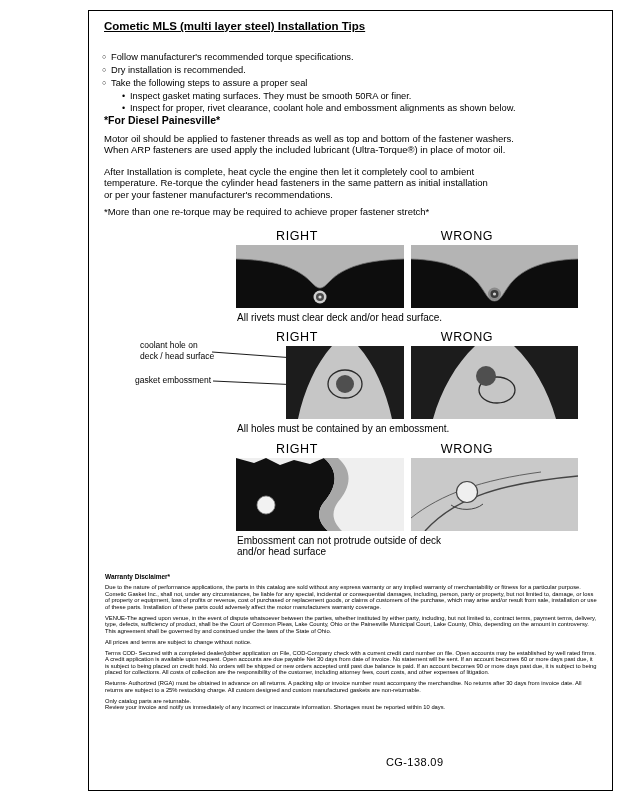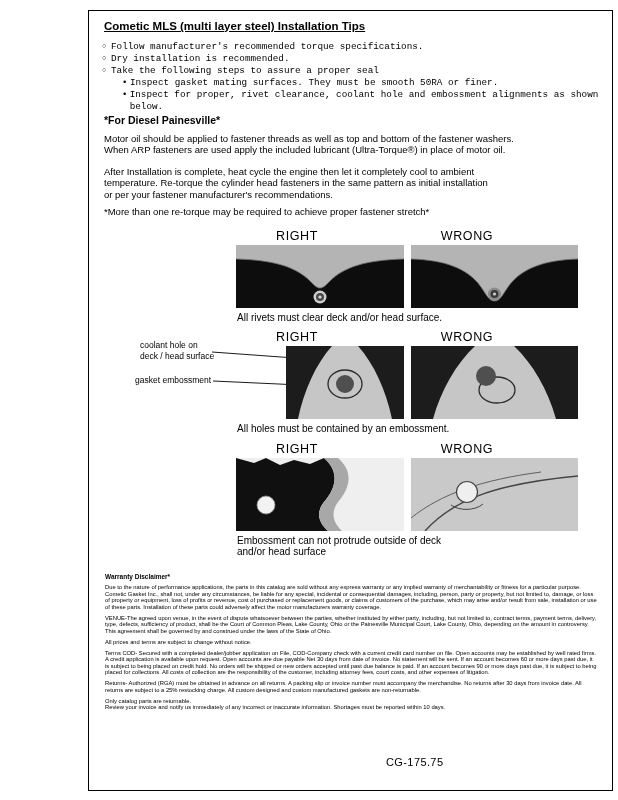--- a/index.html
+++ b/index.html
@@ -4,21 +4,21 @@
 <style>
   html,body{margin:0;padding:0;}
   body{
     width:618px;height:800px;background:#ffffff;position:relative;
     font-family:"Liberation Sans", sans-serif;color:#000;overflow:hidden;
     -webkit-font-smoothing:antialiased;
   }
   .abs{position:absolute;}
   .frame{left:88px;top:10px;width:523px;height:779px;border:1px solid #000;}
   .title{left:104px;top:20px;font-size:11.5px;font-weight:bold;text-decoration:underline;}
-  .tips{left:102px;top:41px;font-size:9.3px;font-family:Liberation Mono, monospace;}
+  .tips{left:102px;top:51px;font-size:9.3px;}
   .tip-row{display:flex;align-items:flex-start;line-height:12px;}
   .tip-row.sub{margin-left:20px;}
   .cmark{display:inline-block;width:9px;}
   .cmark::before{content:"○";font-size:7px;position:relative;top:-1px;}
   .dmark{display:inline-block;width:8px;}
   .dmark::before{content:"•";font-size:9px;}
   .diesel-h{left:104px;top:114px;font-size:10.5px;font-weight:bold;}
   .para{font-size:9.5px;line-height:11.4px;white-space:pre-line;width:412px;}
   .p1{left:104px;top:133px;}
   .p2{left:104px;top:166px;}
@@ -161,15 +161,15 @@
     <p class="disc-p">Due to the nature of performance applications, the parts in this catalog are sold without any express warranty or any implied warranty of merchantability or fitness for a particular purpose.  Cometic Gasket Inc., shall not, under any circumstances, be liable for any special, incidental or consequential damages, including, person, party or property, but not limited to, damage, or loss of property or equipment, loss of profits or revenue, cost of purchased or replacement goods, or claims of customers of the purchase, which may arise and/or result from sale, installation or use of these parts.  Installation of these parts could adversely affect the motor manufacturers warranty coverage.</p>
     <p class="disc-p">VENUE-The agreed upon venue, in the event of dispute whatsoever between the parties, whether instituted by either party, including, but not limited to, contract terms, payment terms, delivery, type, defects, sufficiency of product, shall be the Court of Common Pleas, Lake County, Ohio or the Painesville Municipal Court, Lake County, Ohio, depending on the amount in controversy.
 This agreement shall be governed by and construed under the laws of the State of Ohio.</p>
     <p class="disc-p">All prices and terms are subject to change without notice.</p>
     <p class="disc-p">Terms COD- Secured with a completed dealer/jobber application on File, COD-Company check with a current credit card number on file.  Open accounts may be established by well rated firms.  A credit application is available upon request.  Open accounts are due payable Net 30 days from date of invoice.  No statement will be sent.  If an account becomes 60 or more days past due, it is subject to being placed on credit hold.  No orders will be shipped or new orders accepted until past due balance is paid.  If an account becomes 90 or more days past due, it is subject to being placed for collections.  All costs of collection are the responsibility of the customer, including attorney fees, court costs, and other expenses of litigation.</p>
     <p class="disc-p">Returns- Authorized (RGA) must be obtained in advance on all returns.  A packing slip or invoice number must accompany the merchandise.  No returns after 30 days from invoice date.  All returns are subject to a 25% restocking charge.  All custom designed and custom manufactured gaskets are non-returnable.</p>
     <p class="disc-p">Only catalog parts are returnable.
 Review your invoice and notify us immediately of any incorrect or inaccurate information.  Shortages must be reported within 10 days.</p>
   </div>
 
-  <div class="abs code">CG-175.75</div>
+  <div class="abs code">CG-138.09</div>
 
 </div>
 
 </body></html>

